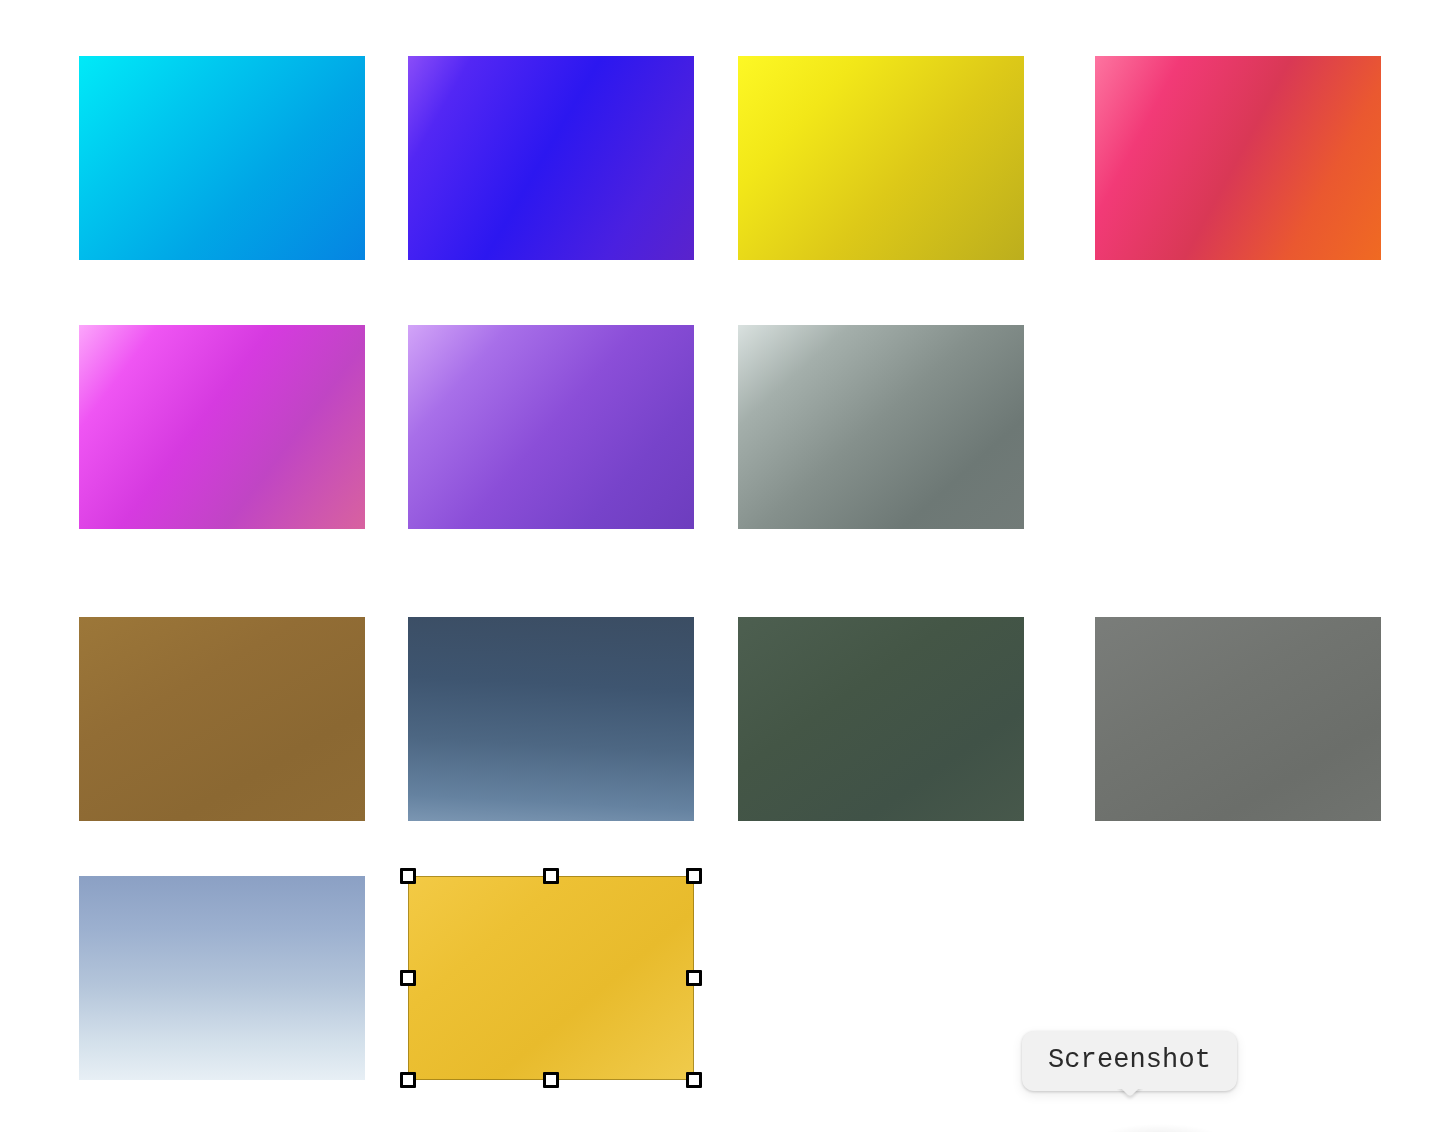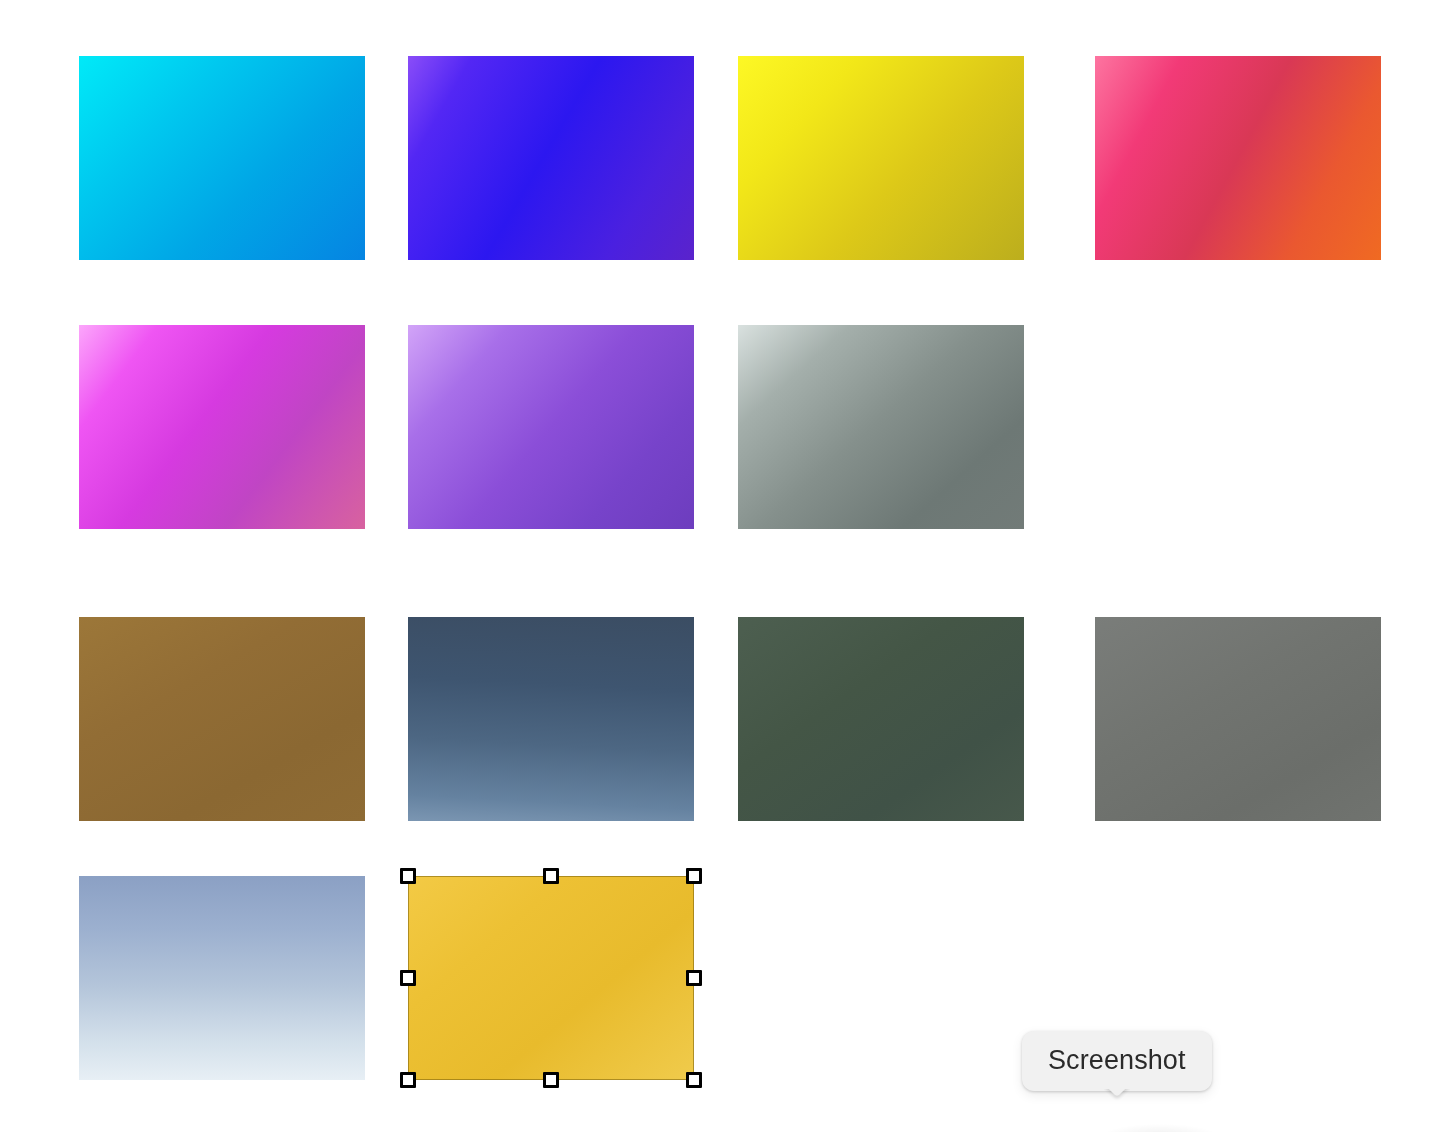--- a/index.html
+++ b/index.html
@@ -16,20 +16,21 @@
     position: relative;
   }
 
   #canvas {
     position: absolute;
     left: 0;
     top: 0;
     width: 1434px;
     height: 1132px;
     background: #ffffff;
+    font-family: Liberation Mono, monospace;
   }
 
   .tile {
     position: absolute;
     width: 286px;
     height: 204px;
     box-sizing: border-box;
   }
 
   

